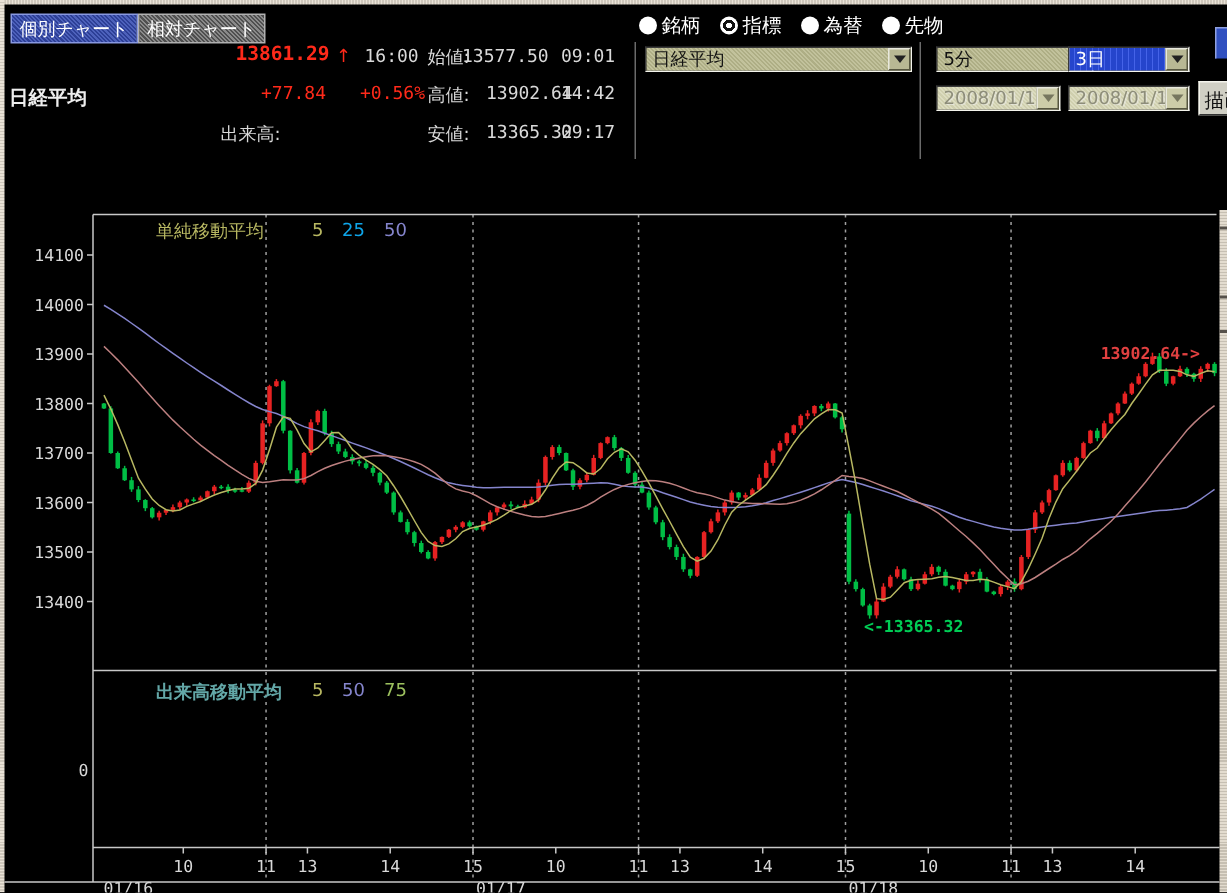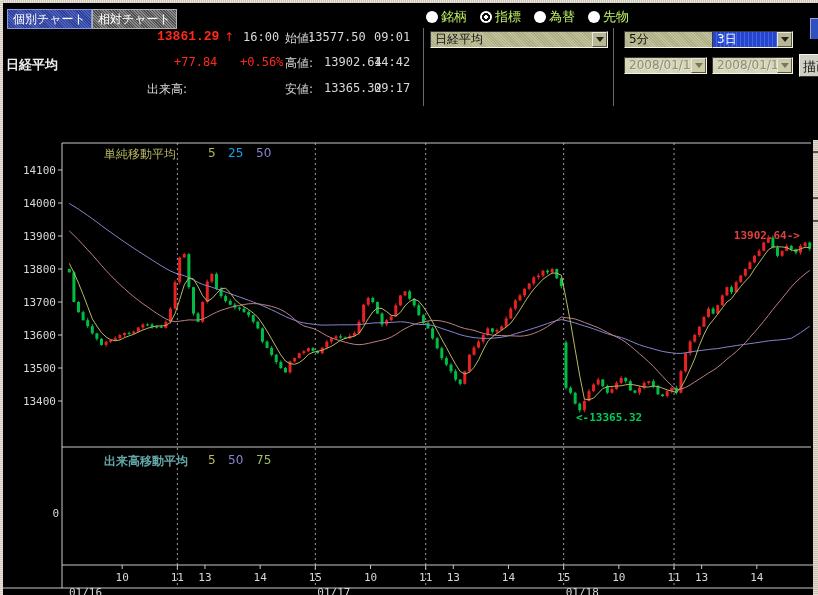--- a/index.html
+++ b/index.html
@@ -11,28 +11,28 @@
   .strip-left{left:0;top:0;width:3px;height:595px;background:repeating-linear-gradient(0deg,#eae3d7 0 1px,#cfc8bc 1px 2px);}
   .scrollbar{left:813px;top:140px;width:5px;height:455px;background:repeating-linear-gradient(0deg,#e3dccf 0 1px,#c6bfb2 1px 2px);}
   .scroll-tick{position:absolute;left:0;width:5px;height:2px;background:#55504a;}
   
   .tab{position:absolute;top:9px;height:14px;line-height:14px;padding:2px 5px;font-size:12px;color:#fff;white-space:nowrap;}
   .tab-blue{left:7px;background:repeating-linear-gradient(45deg,#2d3f96 0 1px,#4d61bb 1px 2px);border:1px solid #8898e0;}
   .tab-gray{left:92px;background:repeating-linear-gradient(45deg,#4f4f4f 0 1px,#8a8a8a 1px 2px);border:1px solid #b0b0b0;}
   
   .h-txt{position:absolute;font-size:12px;color:#d9d9d9;white-space:nowrap;}
   .red{color:#ff2a1a;}
-  .bold{font-weight:bold;font-family:Liberation Mono, monospace;}
+  .bold{font-weight:bold;}
   .name{font-size:13px;font-weight:bold;color:#eee;}
   
   .radio-row{position:absolute;left:426px;top:8px;display:flex;gap:13px;align-items:center;}
   .radio-item{display:flex;align-items:center;gap:3px;}
   .radio-circle{width:12px;height:12px;border-radius:50%;background:#fff;}
   .radio-circle.sel{background:radial-gradient(circle,#fff 0 2px,#111 2px 4px,#fff 4px);}
-  .radio-label{font-size:13px;color:#bef264;}
+  .radio-label{font-size:13px;color:#ffffff;}
   .divider{position:absolute;top:28px;width:1px;height:78px;background:#6a6a6a;}
   
   .combo{position:absolute;height:17px;display:flex;border-top:1px solid #3a3a3a;border-left:1px solid #3a3a3a;
     border-bottom:1px solid #f4f4ec;border-right:1px solid #f4f4ec;box-sizing:border-box;}
   .combo-text{flex:1;font-size:12px;line-height:15px;padding-left:4px;color:#111;overflow:hidden;white-space:nowrap;
     background:repeating-linear-gradient(45deg,#aeae85 0 1px,#c2c29c 1px 2px);}
   .combo-btn{width:15px;background:#b8b894;border-top:1px solid #e8e8dc;border-left:1px solid #e8e8dc;
     border-bottom:1px solid #55553f;border-right:1px solid #55553f;display:flex;align-items:center;justify-content:center;box-sizing:border-box;}
   .tri{width:0;height:0;border-left:4px solid transparent;border-right:4px solid transparent;border-top:5px solid #222;}
   .combo.selected .combo-text{background:repeating-linear-gradient(90deg,#2545cc 0 3px,#4563e8 3px 4px);color:#fff;}

